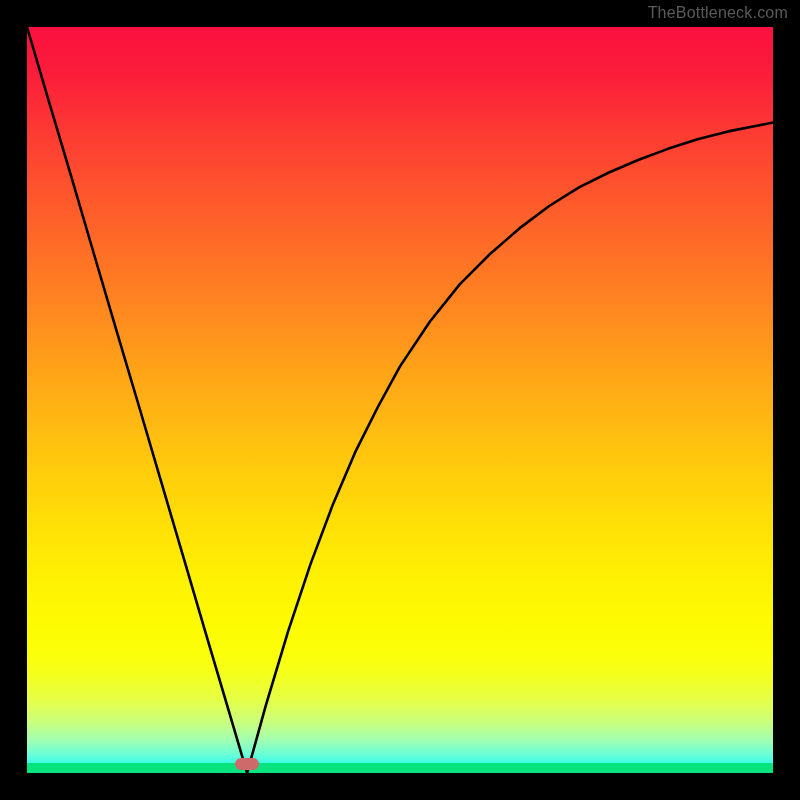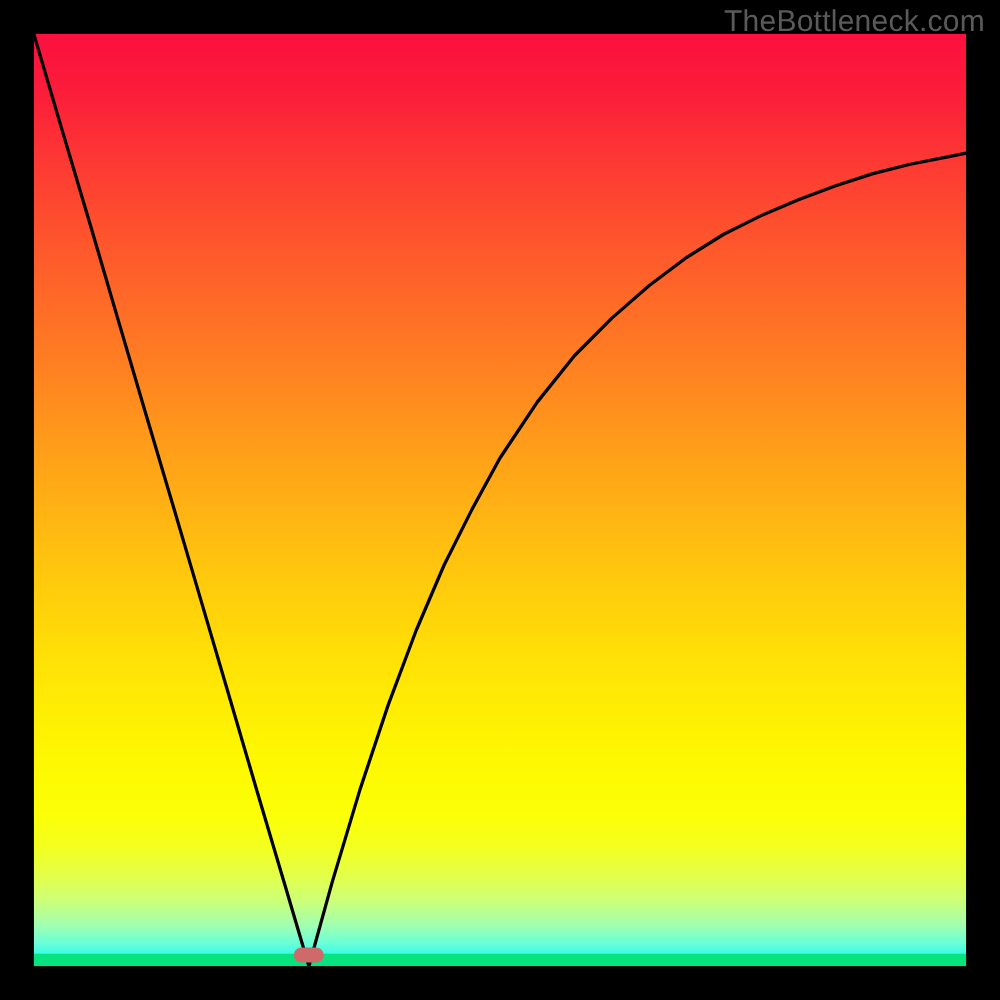--- a/index.html
+++ b/index.html
@@ -10,21 +10,21 @@
     background: #000;
     position: relative;
     font-family: Arial, Helvetica, sans-serif;
     overflow: hidden;
   }
   .watermark {
     position: absolute;
     top: 4px;
     right: 12px;
     color: #5a5a5a;
-    font-size: 24px;
+    font-size: 16px;
     font-weight: 500;
     letter-spacing: 0.2px;
     z-index: 10;
   }
   .plot-area {
     position: absolute;
     left: 27px;
     top: 27px;
     width: 746px;
     height: 746px;

